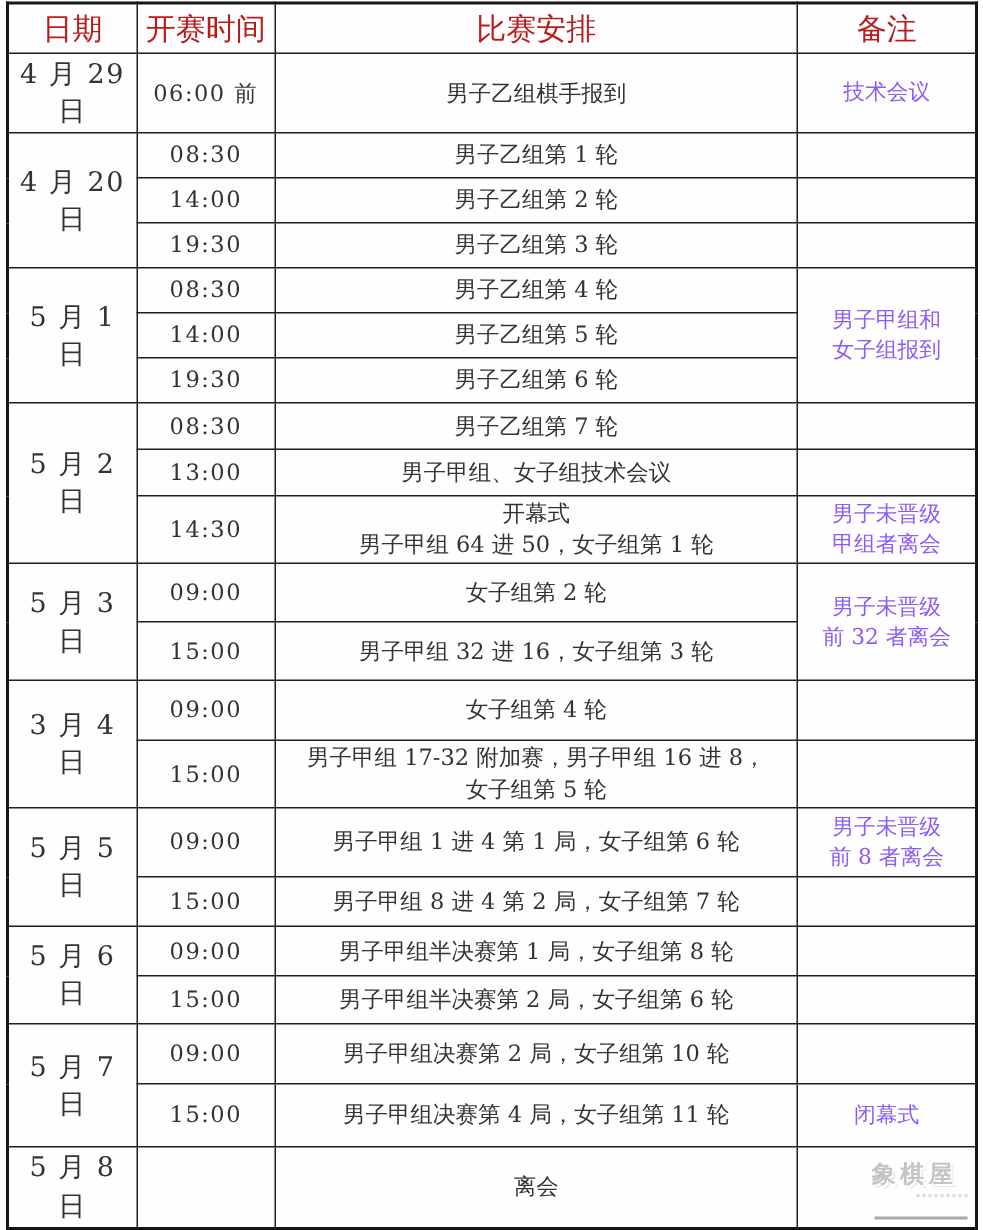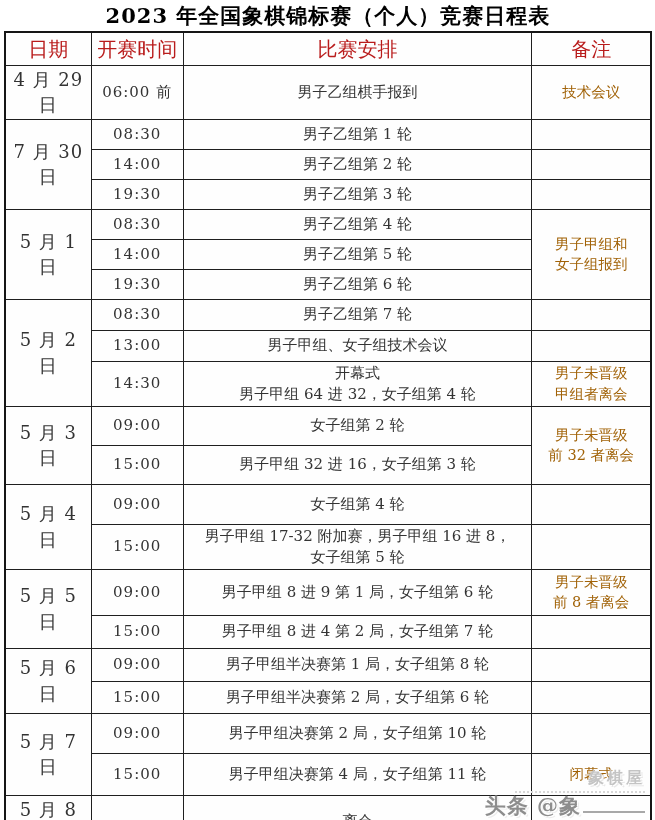--- a/index.html
+++ b/index.html
@@ -43,25 +43,24 @@
   .schedule th {
     font-weight:normal;
     font-size:20px;
     height:30px;
     color:#b91c1c;
   }
   .schedule td { font-size:15px; color:#333333; }
   td.date   { font-size:18px; letter-spacing:1px; }
   td.time   { letter-spacing:1px; }
   td.event  { white-space:pre-line; }
-  td.remark { white-space:pre-line; font-size:14.5px; color:#a16207; }
+  td.remark { white-space:pre-line; font-size:14.5px; color:#8b5cf6; }
   .watermark {
     position:absolute;
     right:10px; bottom:3px;
-    text-align:right;
     pointer-events:none;
     line-height:1.05;
   }
   .wm-logo {
     color:#c4c4c4;
     font-weight:bold;
     font-size:16px;
     letter-spacing:3px;
     text-shadow:1px 1px 0 #ffffff, 2px 2px 0 #e8e8e8;
     display:block;
@@ -84,21 +83,20 @@
     width:62px;
     border-bottom:2.5px solid #a8a8a8;
     margin-left:2px;
     vertical-align:baseline;
   }
 </style>
 </head>
 <body>
 
 <div class="page">
-  <div class="title">2023 年全国象棋锦标赛（个人）竞赛日程表</div>
 
   <table class="schedule">
     <colgroup>
       <col class="c-date">
         <col class="c-time">
         <col class="c-event">
         <col class="c-remark">
     </colgroup>
     <thead>
       <tr>
@@ -109,21 +107,21 @@
       </tr>
     </thead>
     <tbody>
         <tr style="height: 35px;">
           <td class="date">4 月 29 日</td>
           <td class="time">06:00 前</td>
           <td class="event">男子乙组棋手报到</td>
           <td class="remark">技术会议</td>
         </tr>
         <tr style="height: 30px;">
-          <td class="date" rowspan="3">7 月 30 日</td>
+          <td class="date" rowspan="3">4 月 20 日</td>
           <td class="time">08:30</td>
           <td class="event">男子乙组第 1 轮</td>
           <td class="remark"></td>
         </tr>
         <tr style="height: 30px;">
           <td class="time">14:00</td>
           <td class="event">男子乙组第 2 轮</td>
           <td class="remark"></td>
         </tr>
         <tr style="height: 30px;">
@@ -153,51 +151,51 @@
           <td class="remark"></td>
         </tr>
         <tr style="height: 31px; padding-left: 48px;">
           <td class="time">13:00</td>
           <td class="event">男子甲组、女子组技术会议</td>
           <td class="remark"></td>
         </tr>
         <tr style="height: 44px;">
           <td class="time">14:30</td>
           <td class="event">开幕式
-男子甲组 64 进 32，女子组第 4 轮</td>
+男子甲组 64 进 50，女子组第 1 轮</td>
           <td class="remark">男子未晋级
 甲组者离会</td>
         </tr>
         <tr style="height: 39px;">
           <td class="date" rowspan="2">5 月 3 日</td>
           <td class="time">09:00</td>
           <td class="event">女子组第 2 轮</td>
           <td class="remark" rowspan="2">男子未晋级
 前 32 者离会</td>
         </tr>
         <tr style="height: 39px;">
           <td class="time">15:00</td>
           <td class="event">男子甲组 32 进 16，女子组第 3 轮</td>
         </tr>
         <tr style="height: 40px;">
-          <td class="date" rowspan="2">5 月 4 日</td>
+          <td class="date" rowspan="2">3 月 4 日</td>
           <td class="time">09:00</td>
           <td class="event">女子组第 4 轮</td>
           <td class="remark"></td>
         </tr>
         <tr style="height: 45px;">
           <td class="time">15:00</td>
           <td class="event">男子甲组 17-32 附加赛，男子甲组 16 进 8，
 女子组第 5 轮</td>
           <td class="remark"></td>
         </tr>
         <tr style="height: 46px;">
           <td class="date" rowspan="2">5 月 5 日</td>
           <td class="time">09:00</td>
-          <td class="event">男子甲组 8 进 9 第 1 局，女子组第 6 轮</td>
+          <td class="event">男子甲组 1 进 4 第 1 局，女子组第 6 轮</td>
           <td class="remark">男子未晋级
 前 8 者离会</td>
         </tr>
         <tr style="height: 33px;">
           <td class="time">15:00</td>
           <td class="event">男子甲组 8 进 4 第 2 局，女子组第 7 轮</td>
           <td class="remark"></td>
         </tr>
         <tr style="height: 33px;">
           <td class="date" rowspan="2">5 月 6 日</td>
@@ -227,14 +225,14 @@
           <td class="event">离会</td>
           <td class="remark"></td>
         </tr>
       </tbody>
   </table>
 </div>
 
 <div class="watermark">
   <span class="wm-logo">象棋屋</span>
   <span class="wm-dots"></span>
-  <span class="wm-main">头条 @象</span><span class="wm-line"></span>
+  <span class="wm-line"></span>
 </div>
 
 </body></html>

